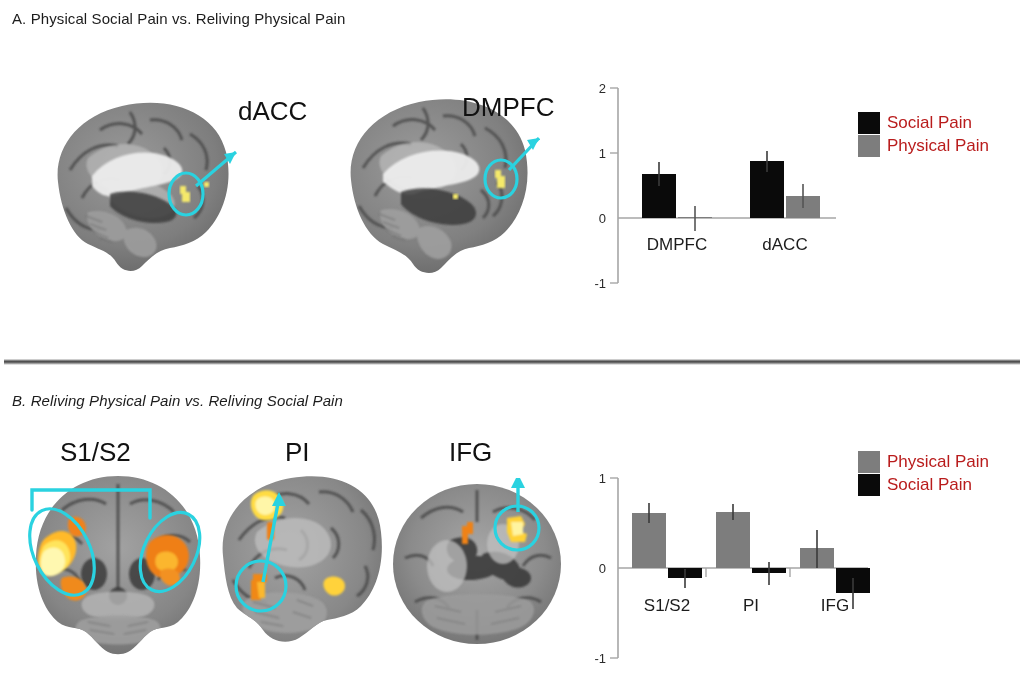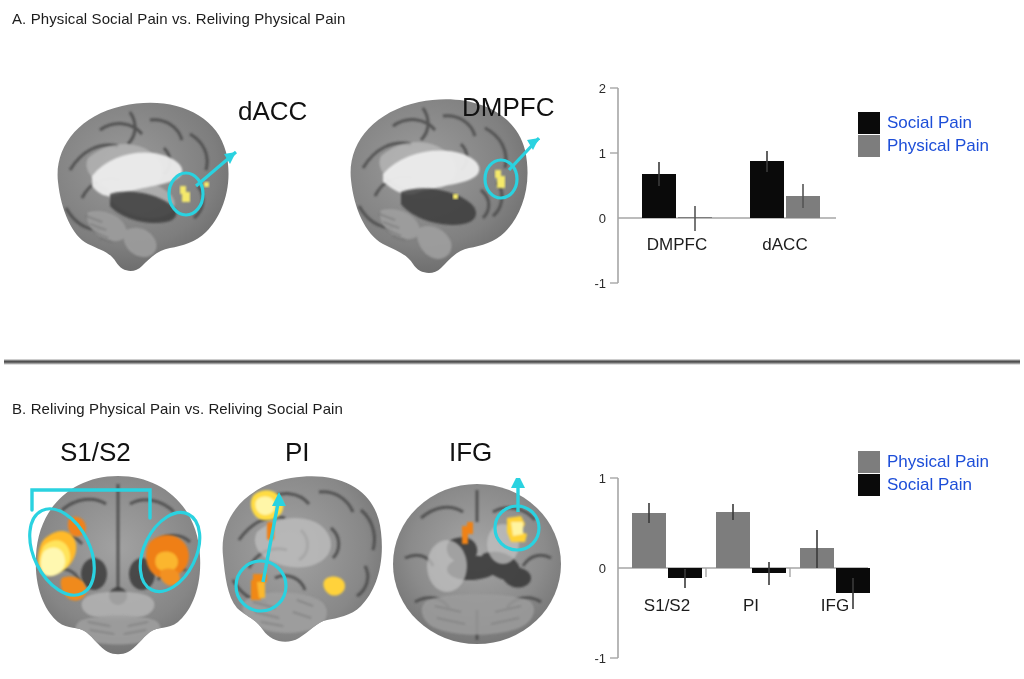--- a/index.html
+++ b/index.html
@@ -16,21 +16,21 @@
     overflow: hidden;
   }
   .panel-title {
     position: absolute;
     font-size: 15px;
     color: #1c1c1c;
     letter-spacing: 0.1px;
     white-space: nowrap;
   }
   #panel-a-title { left: 12px; top: 10px; }
-  #panel-b-title { left: 12px; top: 400px; }
+  #panel-b-title { left: 12px; top: 392px; font-style: italic; }
 
   .divider {
     position: absolute;
     left: 4px;
     top: 359px;
     width: 1016px;
     height: 6px;
     background: linear-gradient(to bottom, #f2f2f2 0%, #4a4a4a 38%, #6f6f6f 62%, #ffffff 100%);
   }
 
@@ -79,21 +79,21 @@
     margin-bottom: 1px;
   }
   .legend-swatch {
     width: 22px;
     height: 22px;
     margin-right: 7px;
     flex: 0 0 auto;
   }
   .legend-text {
     font-size: 17px;
-    color: #1d4ed8;
+    color: #b91c1c;
     white-space: nowrap;
     line-height: 22px;
   }
 </style>
 </head>
 <body>
 
 <div class="panel-title" id="panel-a-title">A. Physical Social Pain vs. Reliving Physical Pain</div>
 
 <div class="brain" id="brain-a1" style="left:30px; top:90px; width:215px; height:190px;">

